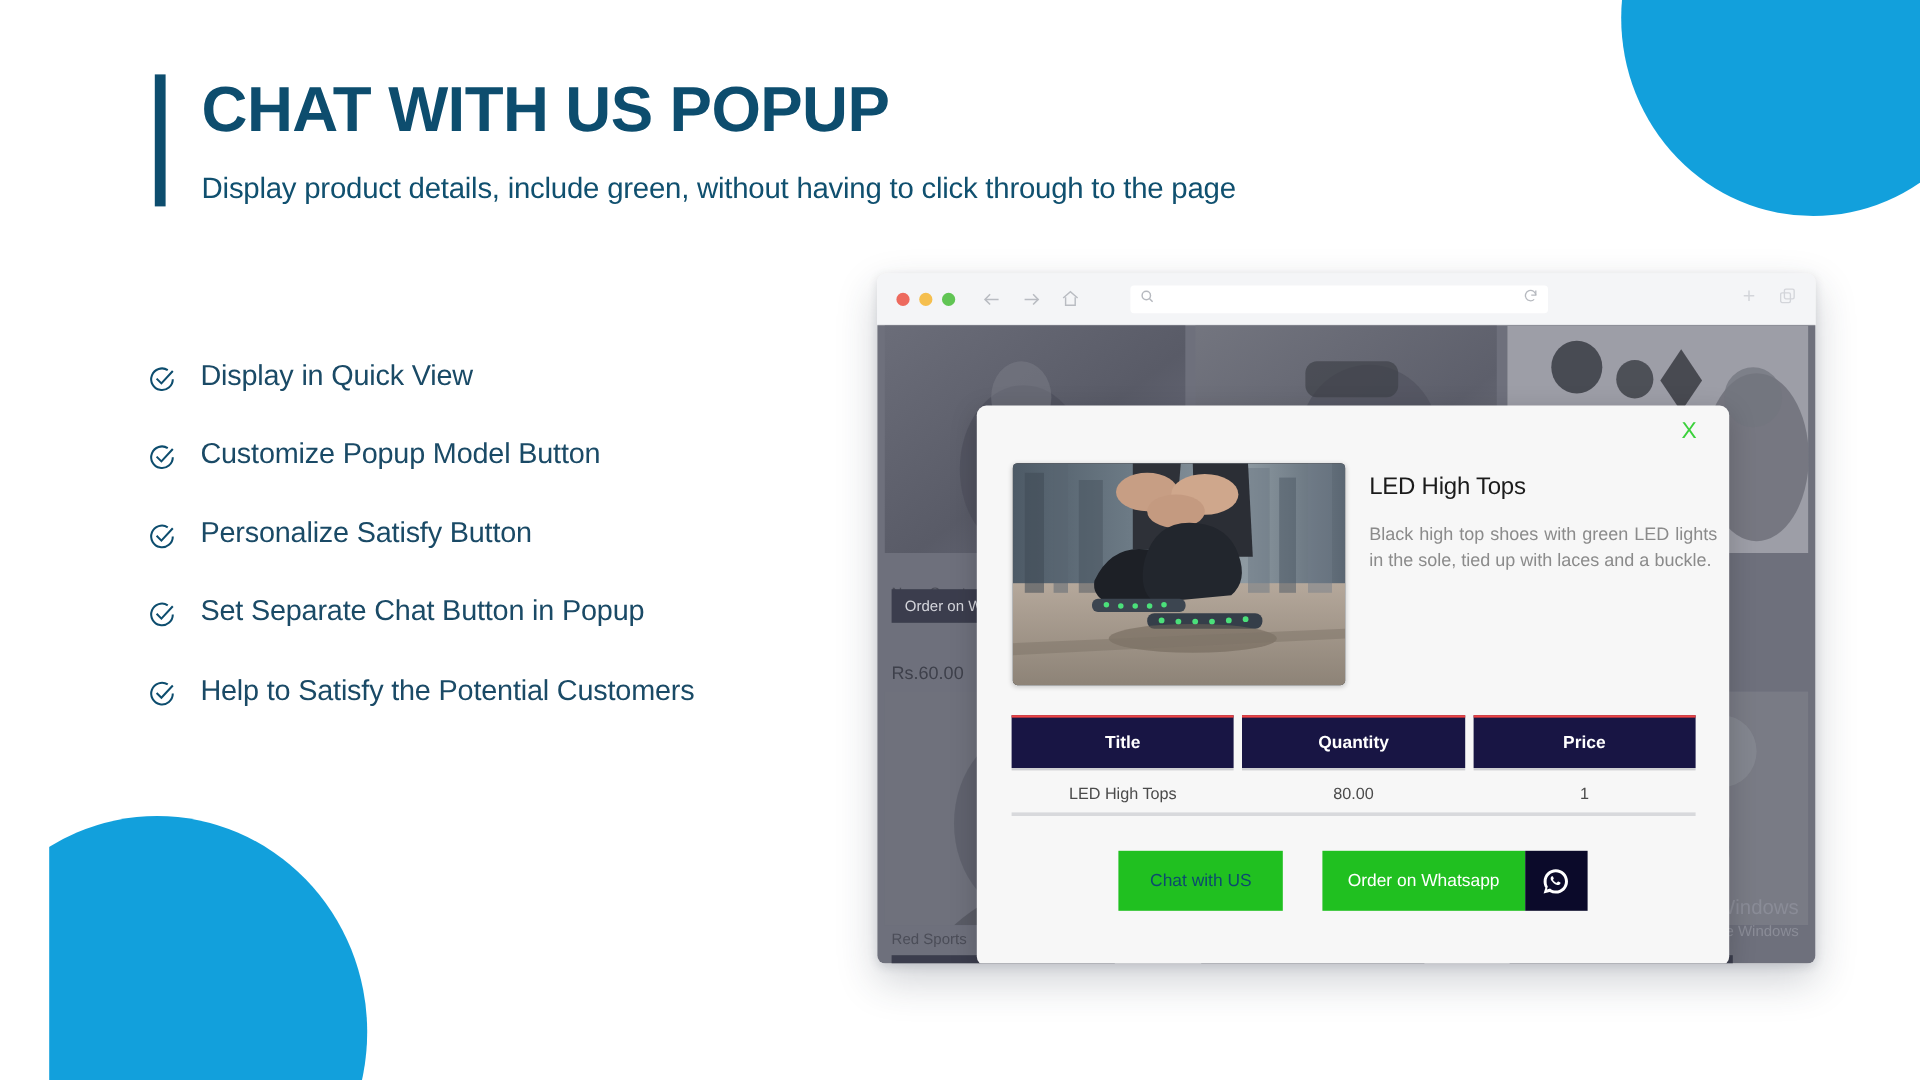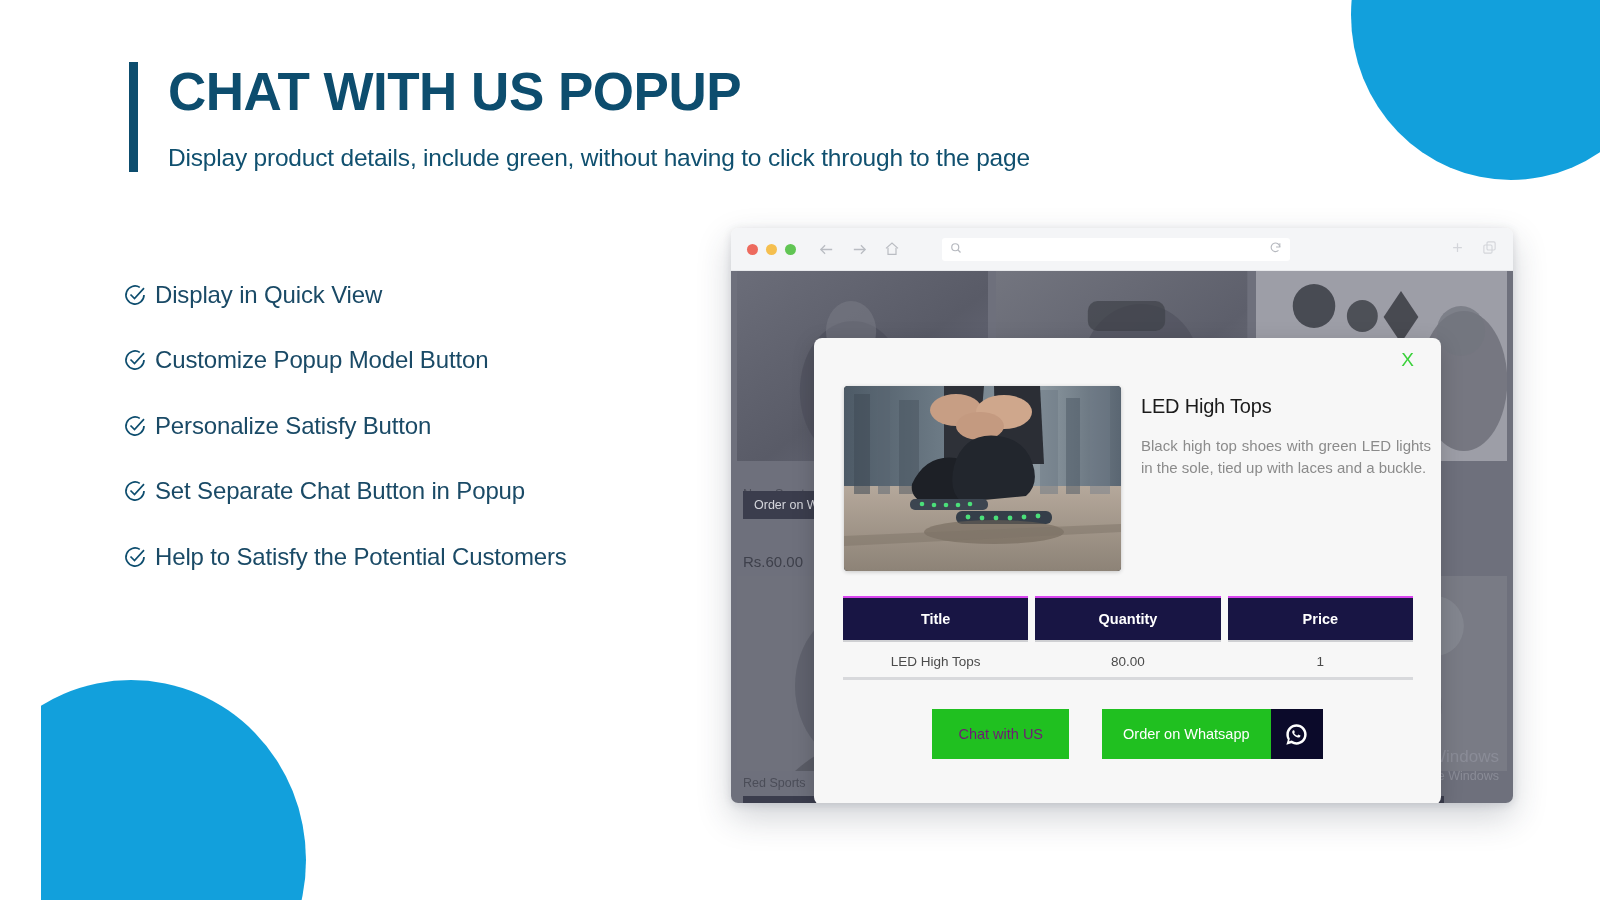--- a/index.html
+++ b/index.html
@@ -28,21 +28,21 @@
     letter-spacing: -0.5px; line-height: 1.05;
     font-family: "Liberation Sans", sans-serif;
   }
   .subhead {
     margin-top: 24px; font-size: 24.5px; color:#10506F;
     font-weight: 400; letter-spacing: -0.2px; white-space: nowrap;
   }
 
   .features { position:absolute; left:82px; top:262px; width: 640px; }
   .feature-row {
-    display:flex; align-items:center; gap:8px; height: 65.5px;
+    display:flex; align-items:flex-end; gap:20px; height: 65.5px;
   }
   .check-icon { flex:0 0 auto; width:24px; height:24px; color:#0D4D6E; display:block; }
   .feature-label { font-size: 24px; color:#1A4A66; letter-spacing:-0.15px; white-space:nowrap; }
 
   
   .browser {
     position:absolute; left:690px; top:228px; width: 782px; height: 575px;
     background:#fafafa; border-radius: 7px;
     box-shadow: 0 14px 34px rgba(40,50,70,.22), 0 2px 8px rgba(40,50,70,.14);
     overflow:hidden;
@@ -99,28 +99,28 @@
   .prod-title { font-size: 20px; color:#1b1b1b; font-weight:400; letter-spacing:-0.2px; }
   .prod-desc {
     margin-top: 17px; font-size: 15px; color:#8b8b8b; line-height: 1.48;
     text-align: justify; width: 290px;
   }
 
   .table { margin: 25px 28px 0 29px; }
   .thead { display:flex; gap: 7px; }
   .th {
     flex:1; background:#181544; color:#ffffff; font-size: 14.5px; font-weight:bold;
-    text-align:center; padding: 13px 0; border-top: 2px solid #d946ef;
+    text-align:center; padding: 13px 0; border-top: 2px solid #ef4444;
   }
   .trow { display:flex; gap: 7px; border-bottom: 3px solid #d8d9dc; }
   .td { flex:1; text-align:center; font-size: 13.5px; color:#4b4b4b; padding: 12px 0 8px; border-top: 2px solid #cfd0d3;}
 
   .actions { display:flex; justify-content:center; gap: 33px; margin-top: 29px; }
   .btn-chat {
-    background:#20C020; color:#701a75; font-size: 14.5px; padding: 0 26px; height: 50px;
+    background:#20C020; color:#0c4a6e; font-size: 14.5px; padding: 0 26px; height: 50px;
     display:flex; align-items:center; justify-content:center; border:none; cursor:pointer;
   }
   .btn-order-group { display:flex; height:50px; }
   .btn-order {
     background:#20C020; color:#fff; font-size: 14.5px; padding: 0 21px;
     display:flex; align-items:center; border:none; cursor:pointer;
   }
   .btn-wa-icon {
     background:#0B0A2A; width: 52px; display:flex; align-items:center; justify-content:center;
     color:#fff; cursor:pointer;

